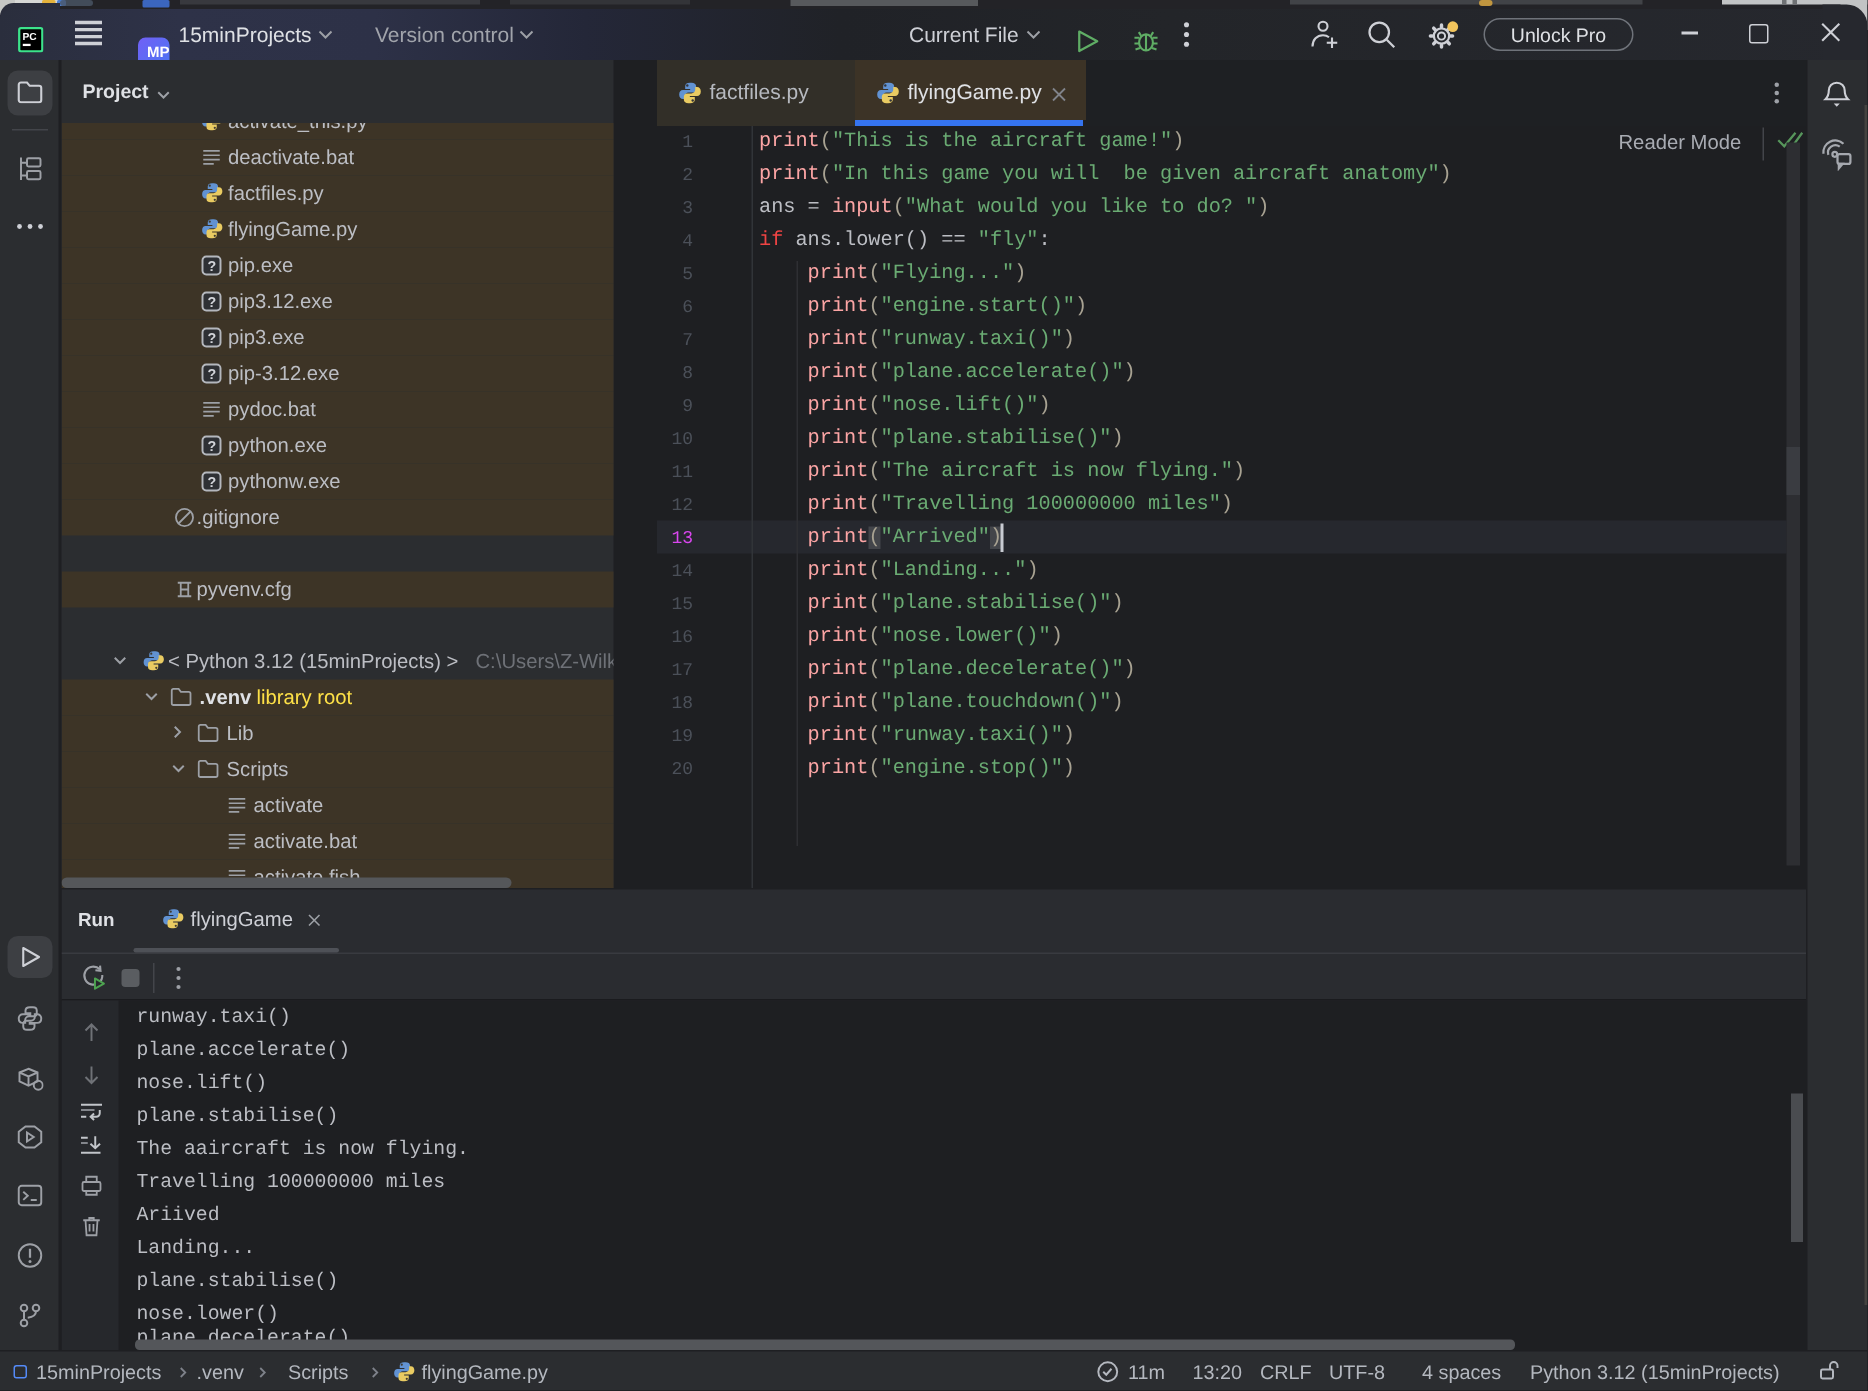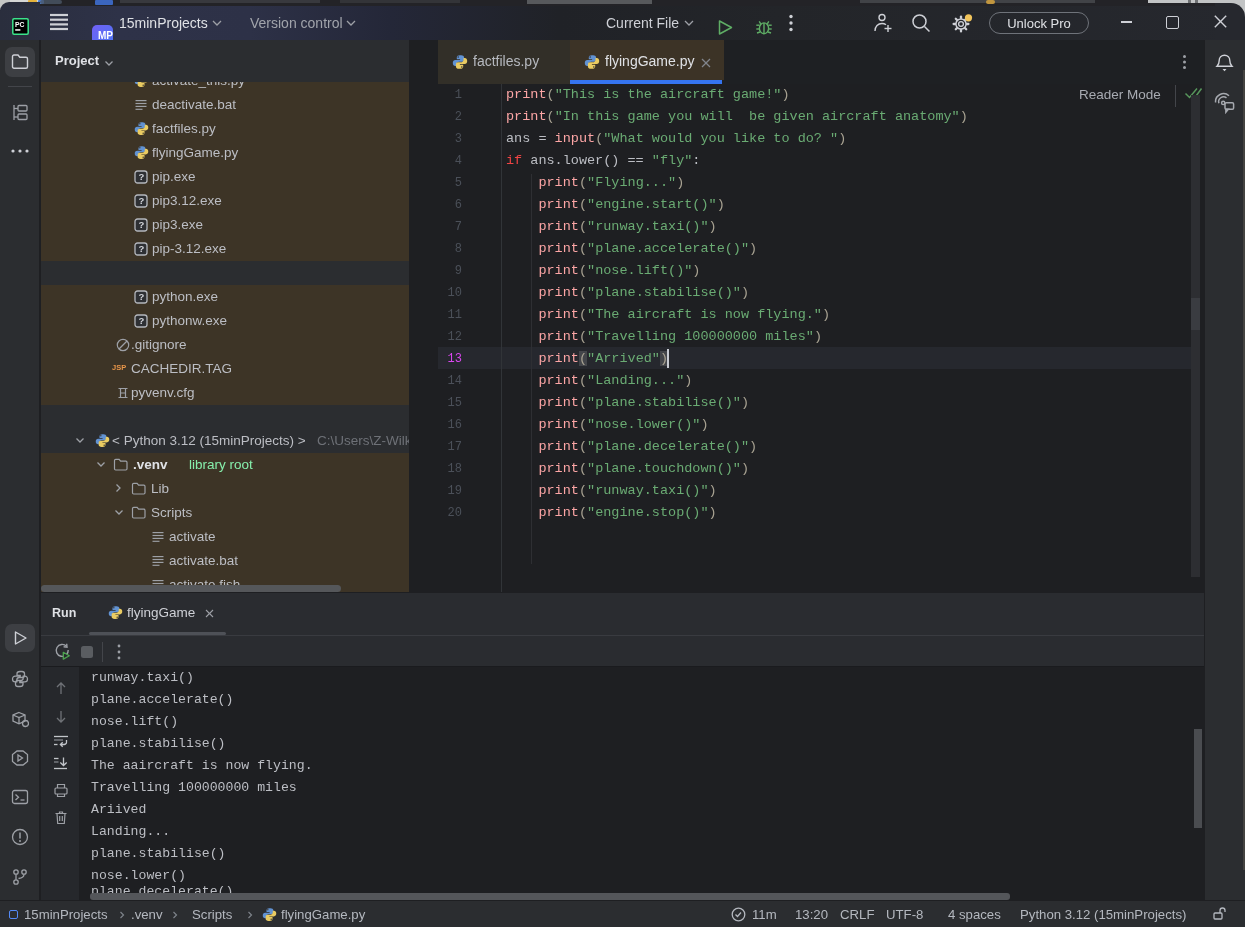--- a/index.html
+++ b/index.html
@@ -261,42 +261,44 @@
           <use href="#qfile"></use>
         </svg>
         <span style="left:111px">pip3.exe</span>
       </div>
     <div class="row brown" style="top:155px">
         <svg class="abs" style="left:93px;top:5px" width="14" height="14">
           <use href="#qfile"></use>
         </svg>
         <span style="left:111px">pip-3.12.exe</span>
       </div>
+    <div class="row brown" style="top:179px">
+        <svg class="abs" style="left:93px;top:5px" width="14" height="14">
+          <use href="#flines"></use>
+        </svg>
+        <span style="left:111px">pydoc.bat</span>
+      </div>
     <div class="row brown" style="top:203px">
         <svg class="abs" style="left:93px;top:5px" width="14" height="14">
           <use href="#qfile"></use>
         </svg>
         <span style="left:111px">python.exe</span>
       </div>
     <div class="row brown" style="top:227px">
         <svg class="abs" style="left:93px;top:5px" width="14" height="14">
           <use href="#qfile"></use>
         </svg>
         <span style="left:111px">pythonw.exe</span>
       </div>
     <div class="row brown" style="top:251px">
         <svg class="abs" style="left:75px;top:5px" width="14" height="14" viewBox="0 0 14 14">
           <circle cx="7" cy="7" r="5.7" stroke="#9da0a6" stroke-width="1.2" fill="none"></circle>
           <line x1="3" y1="11" x2="11" y2="3" stroke="#9da0a6" stroke-width="1.2"></line>
         </svg>
         <span style="left:90px">.gitignore</span>
-      </div>
-    <div class="row brown" style="top:275px">
-        <span class="abs" style="left:71px;top:6px;font-size:7.5px;font-weight:bold;color:#e8964a;">JSP</span>
-        <span style="left:90px">CACHEDIR.TAG</span>
       </div>
     <div class="row brown" style="top:299px">
         <svg class="abs" style="left:75px;top:5px" width="14" height="14" viewBox="0 0 14 14">
           <g stroke="#9da0a6" stroke-width="1.2" fill="none">
             <path d="M2.5 2.5h9M2.5 11.5h9M4.5 2.5v9M9.5 2.5v9M4.5 7h5"></path>
           </g>
         </svg>
         <span style="left:90px">pyvenv.cfg</span>
       </div>
     <div class="row" style="top:347px">
@@ -310,21 +312,21 @@
         <span class="abs" style="left:276px;top:4px;color:#6e7177;">C:\Users\Z-Wilkinson</span>
       </div>
     <div class="row brown" style="top:371px">
         <svg class="abs" style="left:55px;top:8px" width="10" height="7" viewBox="0 0 10 7">
           <path d="M1.5 1.5L5 5l3.5-3.5" stroke="#9da0a6" stroke-width="1.3" fill="none"></path>
         </svg>
         <svg class="abs" style="left:72px;top:5px" width="15" height="13">
           <use href="#folder"></use>
         </svg>
         <span style="left:92px;color:#dfe1e5;font-weight:bold;">.venv</span>
-        <span class="abs" style="left:148px;top:4px;color:#86efac;">library root</span>
+        <span class="abs" style="left:130px;top:4px;color:#fde047;">library root</span>
       </div>
     <div class="row brown" style="top:395px">
         <svg class="abs" style="left:74px;top:6px" width="7" height="10" viewBox="0 0 7 10">
           <path d="M1.5 1.5L5 5 1.5 8.5" stroke="#9da0a6" stroke-width="1.3" fill="none"></path>
         </svg>
         <svg class="abs" style="left:90px;top:5px" width="15" height="13">
           <use href="#folder"></use>
         </svg>
         <span style="left:110px">Lib</span>
       </div>

